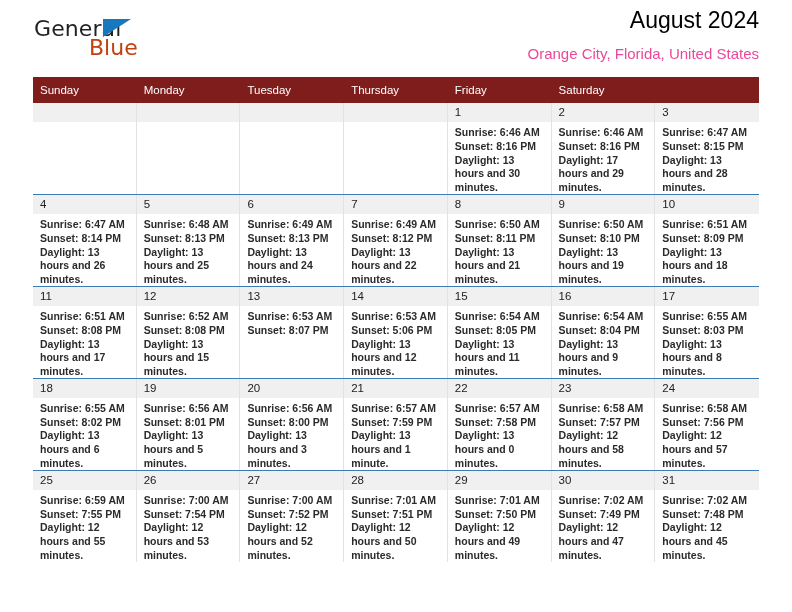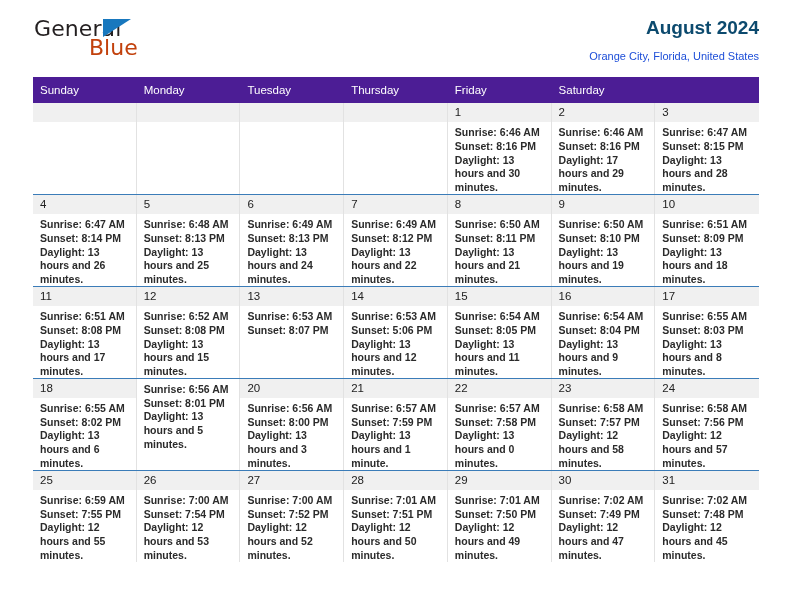--- a/index.html
+++ b/index.html
@@ -67,44 +67,44 @@
     color: #c2410c;
     font-family: "DejaVu Sans", sans-serif;
     font-weight: 400;
   }
 
   .title-block {
     text-align: right;
     padding-top: 0px;
   }
   .cal-title {
-    font-size: 19px;
-    font-weight: 700;
-    color: #0c4a6e;
+    font-size: 23px;
+    font-weight: 400;
+    color: #000000;
     line-height: 1.18;
     white-space: nowrap;
   }
   .cal-subtitle {
     margin-top: 11px;
-    font-size: 11px;
+    font-size: 15px;
     font-weight: 400;
-    color: #1d4ed8;
+    color: #ec4899;
     white-space: nowrap;
   }
 
   
   .calendar {
     margin-top: 15px;
     width: 726px;
   }
 
   .weekday-row {
     display: grid;
     grid-template-columns: repeat(7, 1fr);
-    background: #4c1d95;
+    background: #7f1d1d;
   }
   .weekday {
     color: #ffffff;
     font-size: 11.5px;
     padding: 6px 0 6px 7px;
     box-sizing: border-box;
     line-height: 1.25;
     white-space: nowrap;
   }
 
@@ -345,20 +345,21 @@
         <div class="week-row">
           <div class="day-cell">
             <div class="day-num">18</div>
             <div class="day-body">
               <div>Sunrise: 6:55 AM</div>
               <div>Sunset: 8:02 PM</div>
               <div class="wrap2">Daylight: 13 hours and 6 minutes.</div>
             </div>
           </div>
           <div class="day-cell">
+            <div class="day-num">19</div>
             <div class="day-body">
               <div>Sunrise: 6:56 AM</div>
               <div>Sunset: 8:01 PM</div>
               <div class="wrap2">Daylight: 13 hours and 5 minutes.</div>
             </div>
           </div>
           <div class="day-cell">
             <div class="day-num">20</div>
             <div class="day-body">
               <div>Sunrise: 6:56 AM</div>

